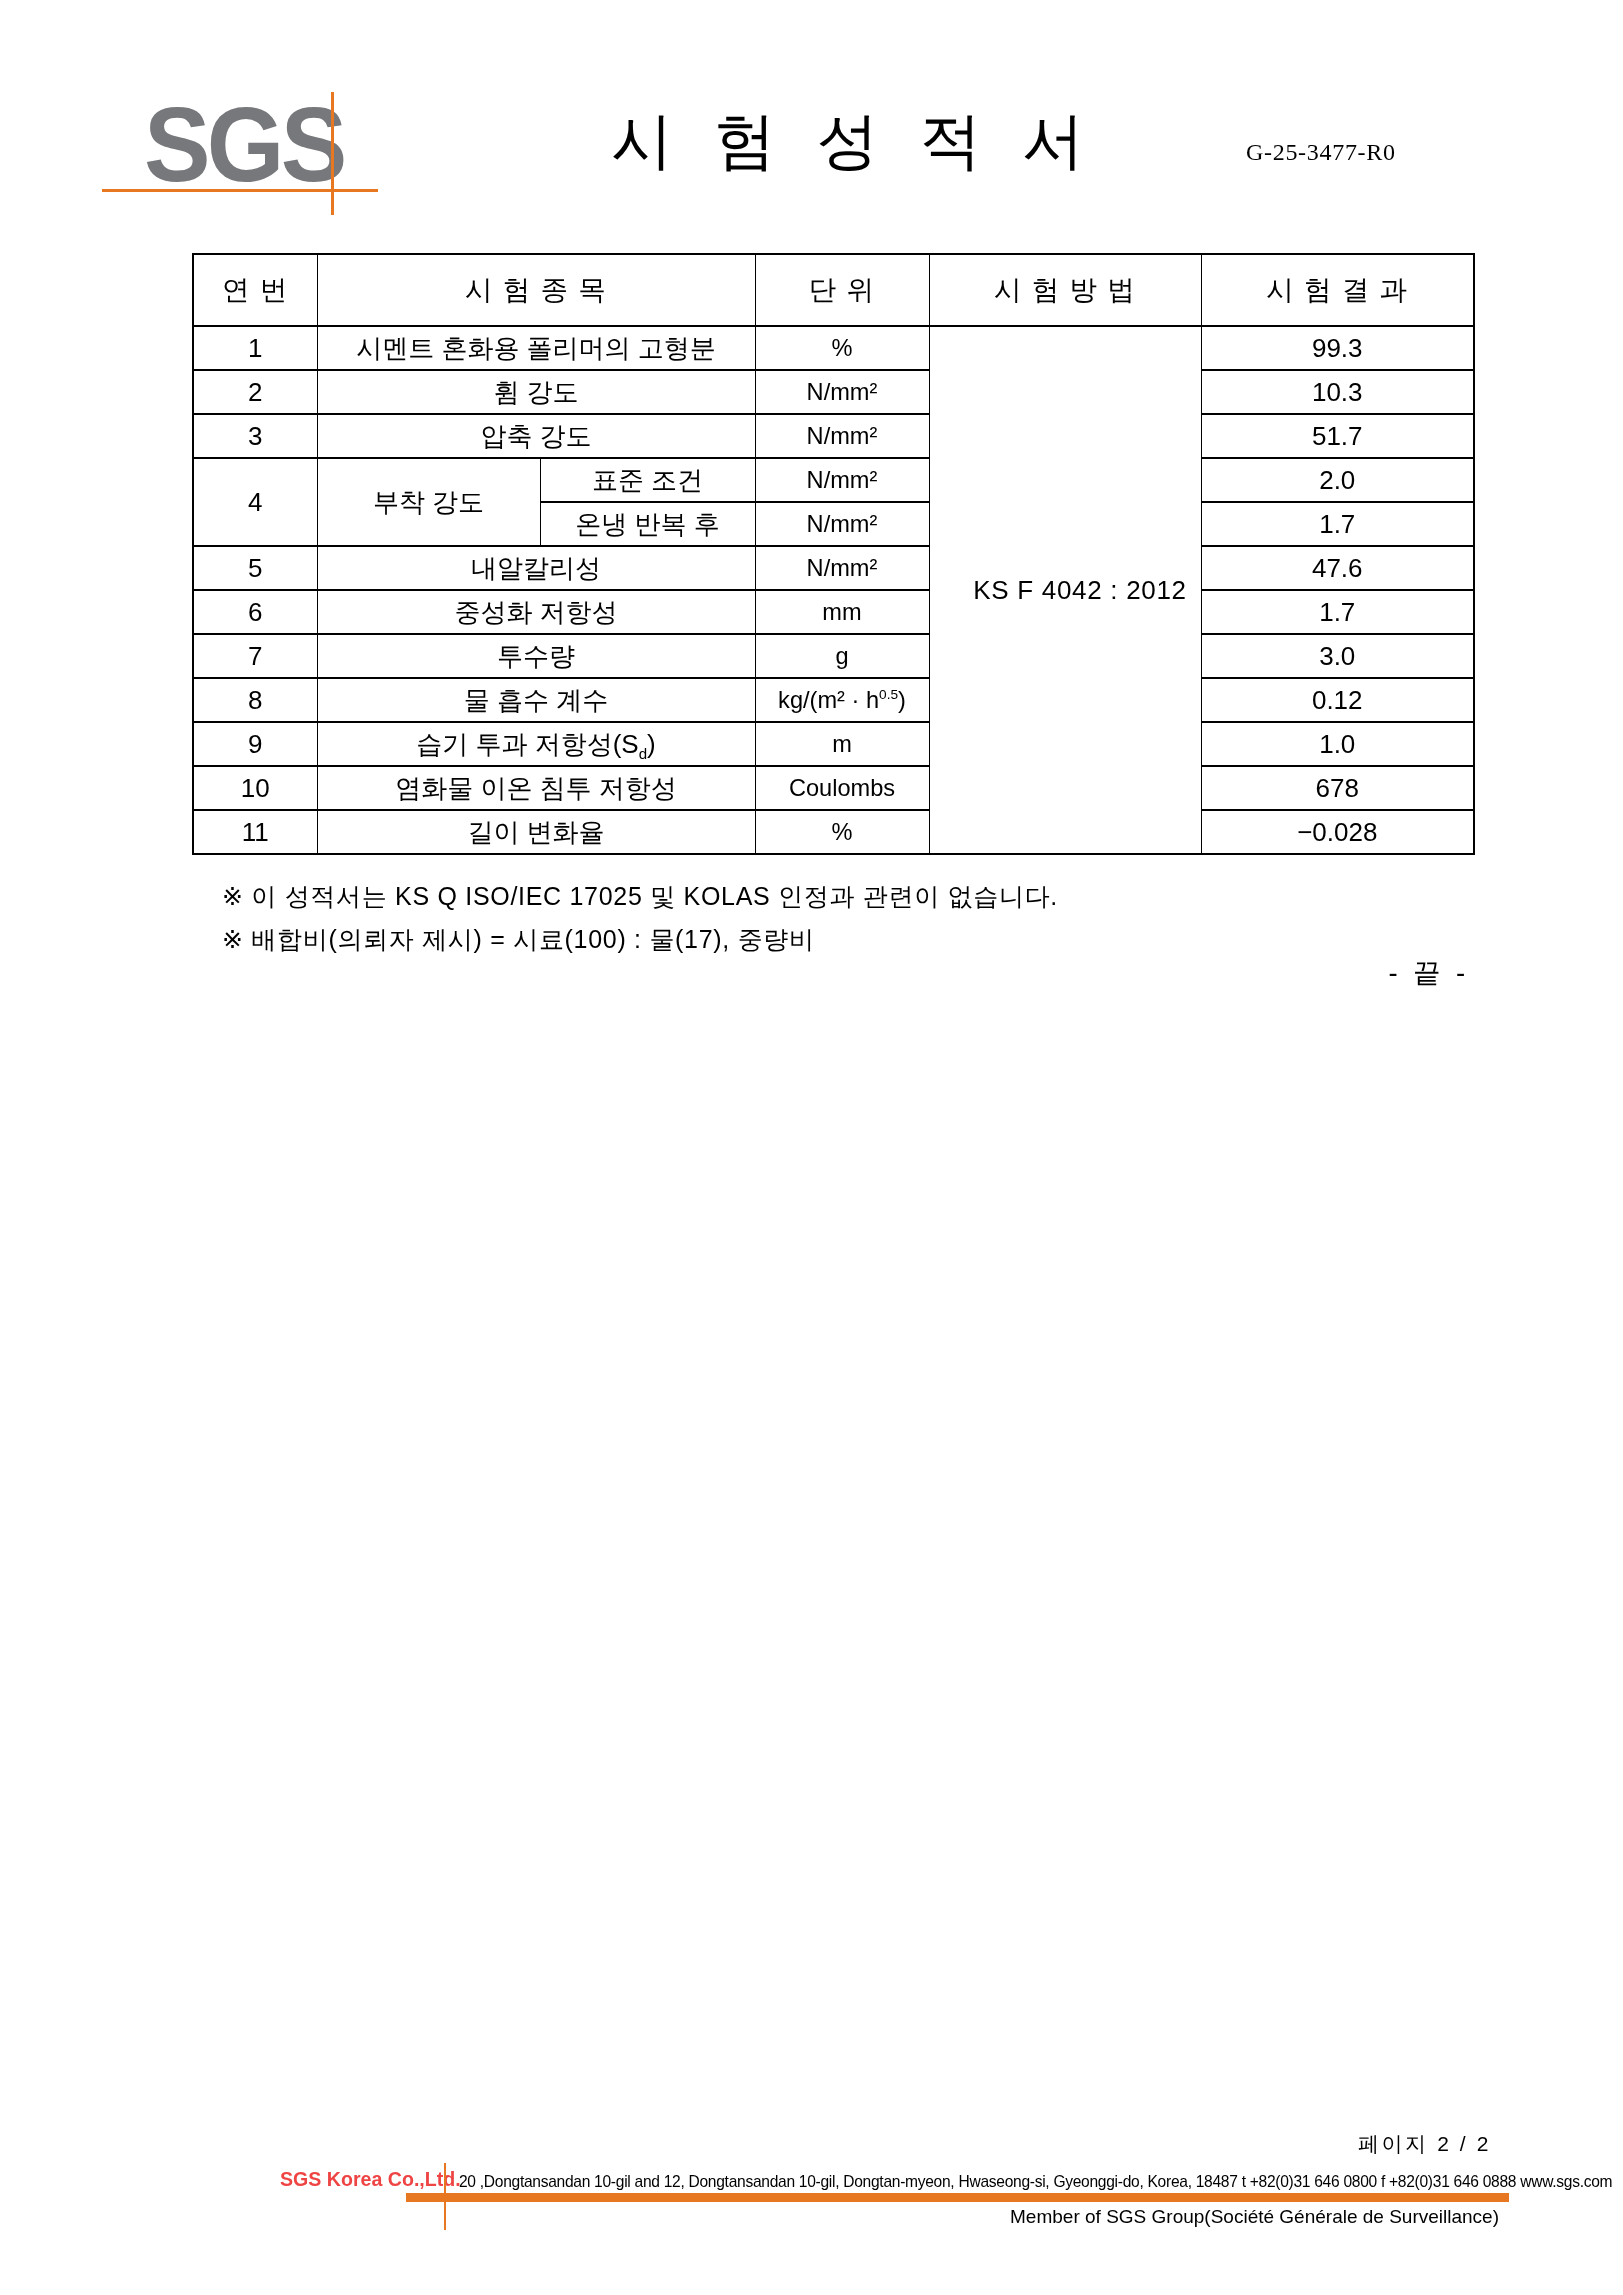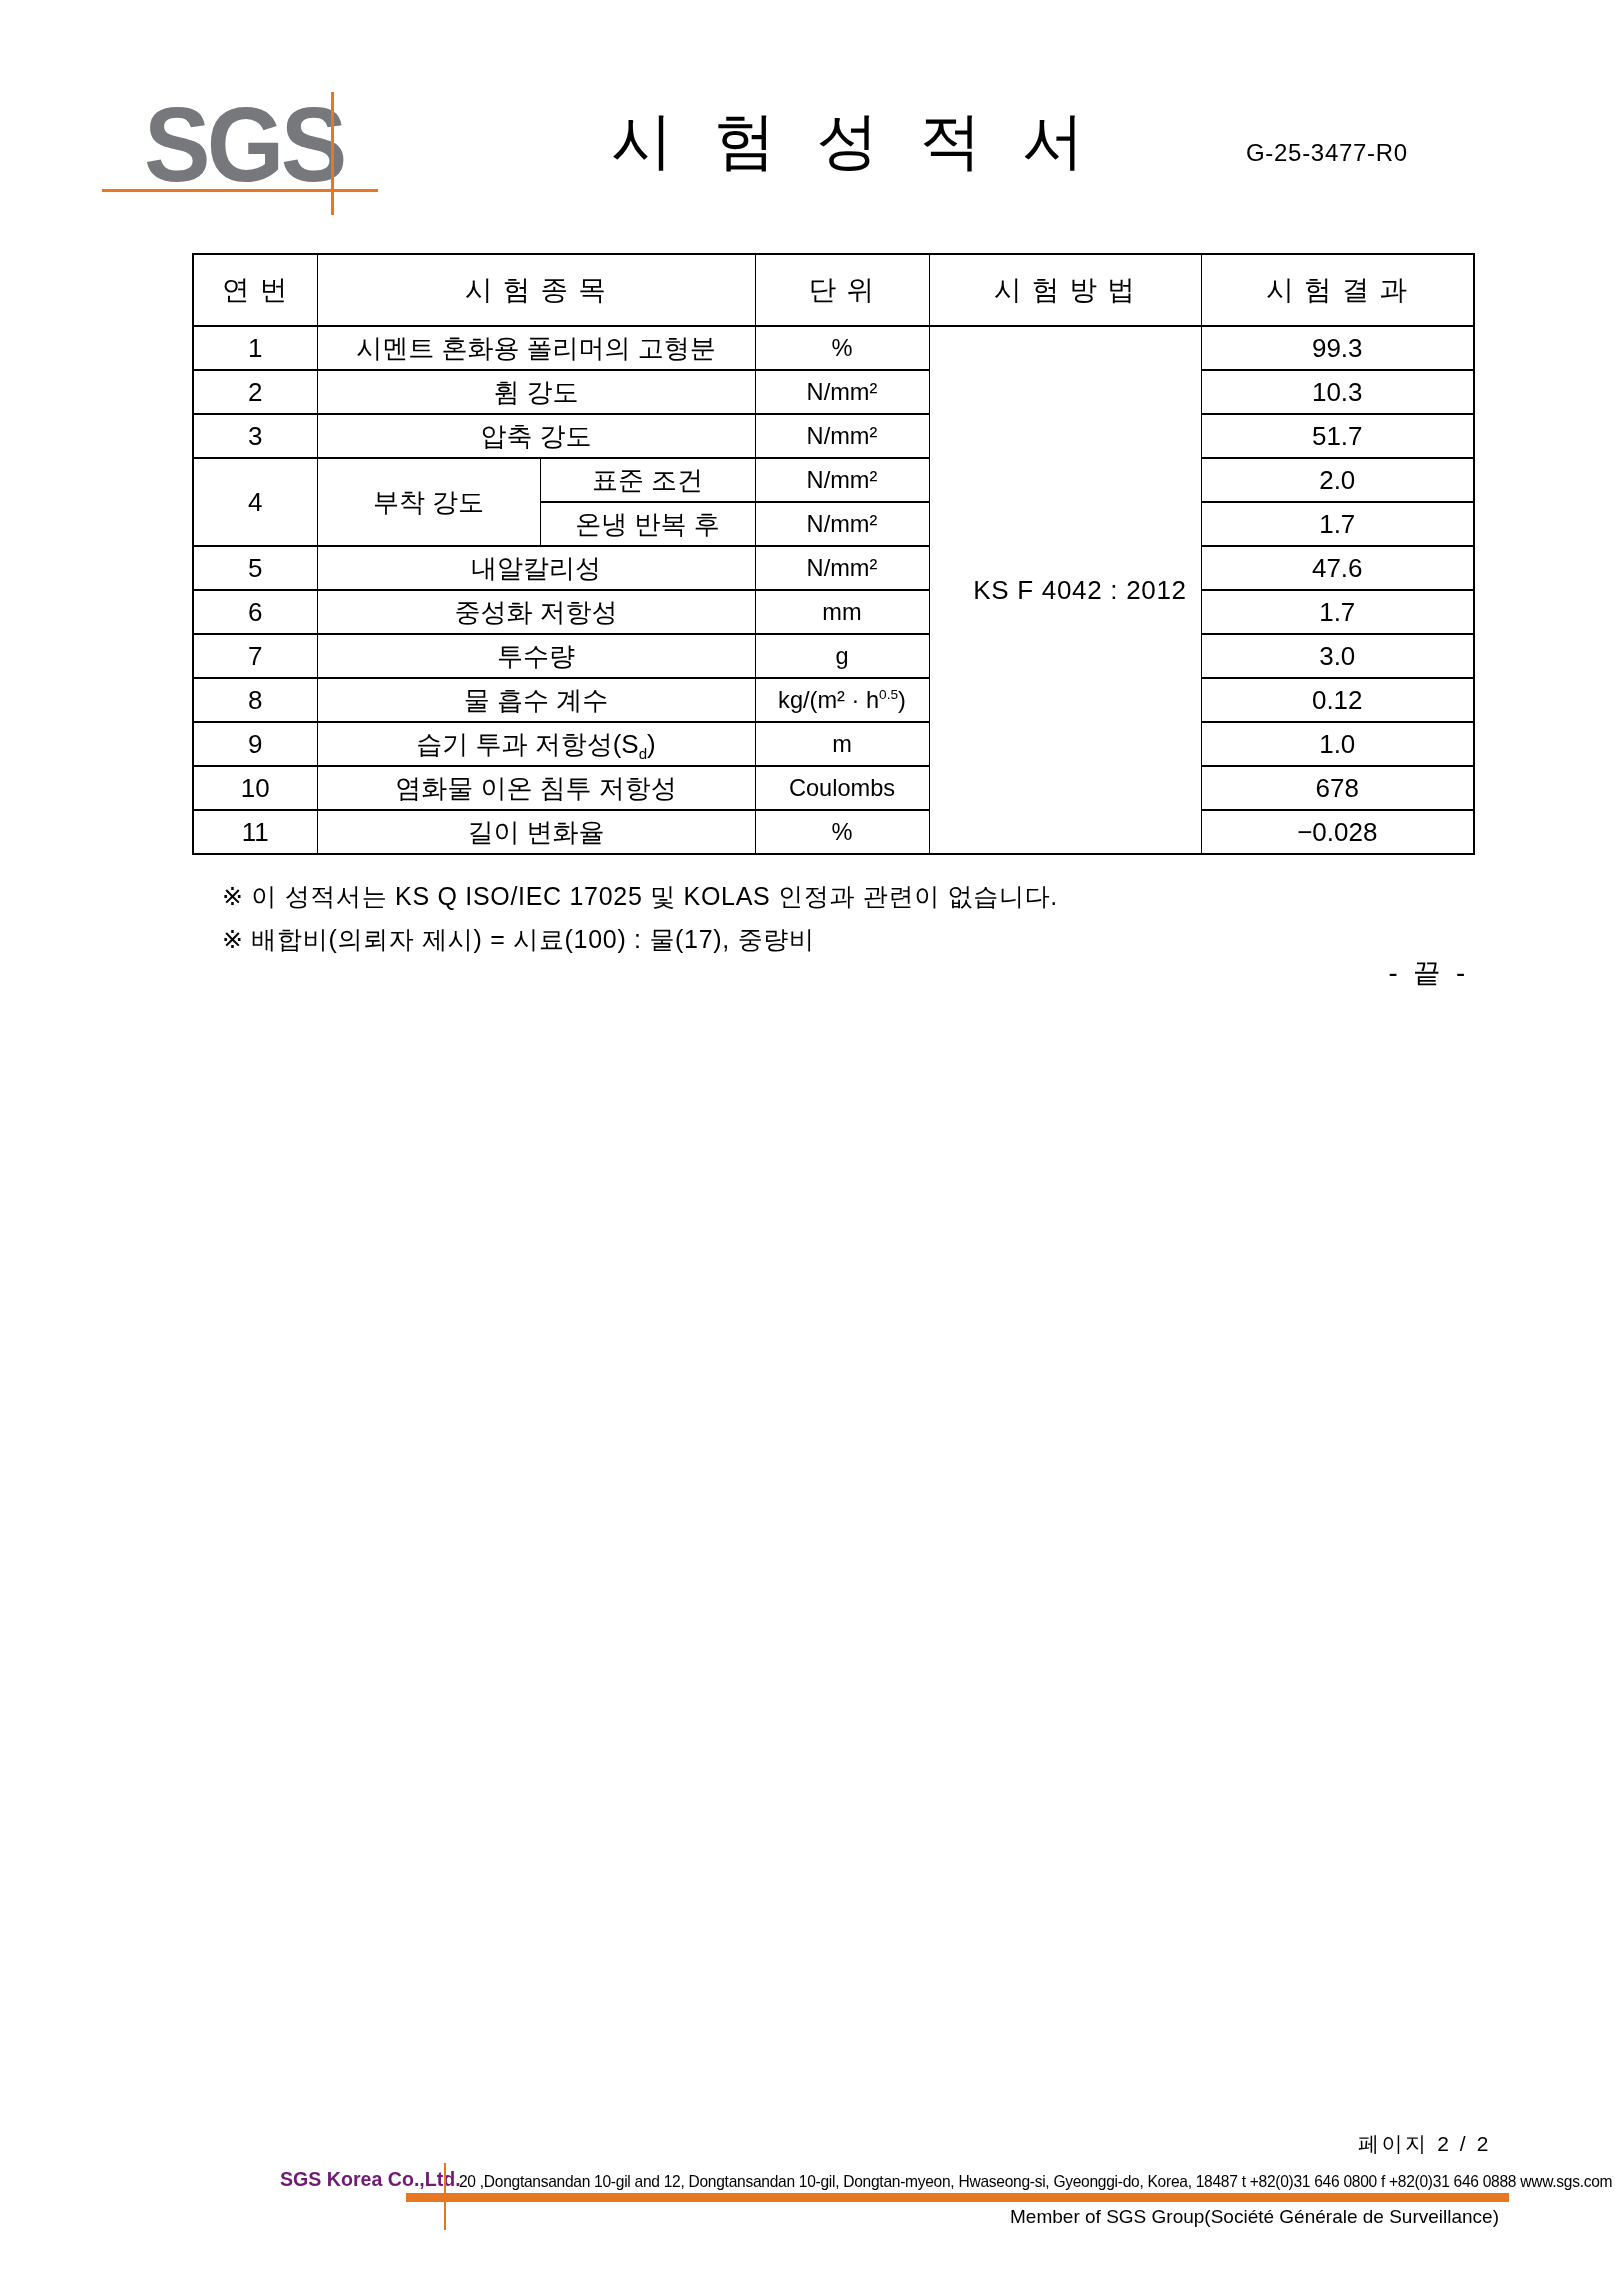--- a/index.html
+++ b/index.html
@@ -27,21 +27,21 @@
     position:absolute; left:331px; top:92px;
     width:2.6px; height:123px; background:#E87722;
   }
   .report-title {
     position:absolute; left:520px; top:99px; width:667px;
     text-align:center; font-size:62px; font-weight:400;
     letter-spacing:11.8px; white-space:nowrap;
   }
   .doc-no {
     position:absolute; left:1246px; top:139px;
-    font-family:Liberation Sans, sans-serif;
+    font-family:Liberation Serif, serif;
     font-size:24px; letter-spacing:0.7px;
   }
 
   
   table.report {
     position:absolute; left:192px; top:253px;
     width:1280px;
     border-collapse:collapse; table-layout:fixed;
     border:2.6px solid #000;
   }
@@ -73,21 +73,21 @@
     font-size:27.5px; letter-spacing:3.9px; white-space:nowrap;
   }
 
   
   .page-no {
     position:absolute; right:132px; top:2130px;
     font-size:21px; letter-spacing:2.6px; white-space:nowrap;
   }
   .footer-company {
     position:absolute; left:280px; top:2168px;
-    font-size:19.6px; font-weight:bold; color:#701a75;
+    font-size:19.6px; font-weight:bold; color:#ef4444;
     white-space:nowrap;
   }
   .footer-vline {
     position:absolute; left:444px; top:2163px;
     width:2px; height:67px; background:#E87722;
   }
   .footer-address {
     position:absolute; left:459px; top:2172px;
     font-size:16.4px; letter-spacing:-0.3px; white-space:nowrap;
     transform:scaleX(0.95); transform-origin:left top;

